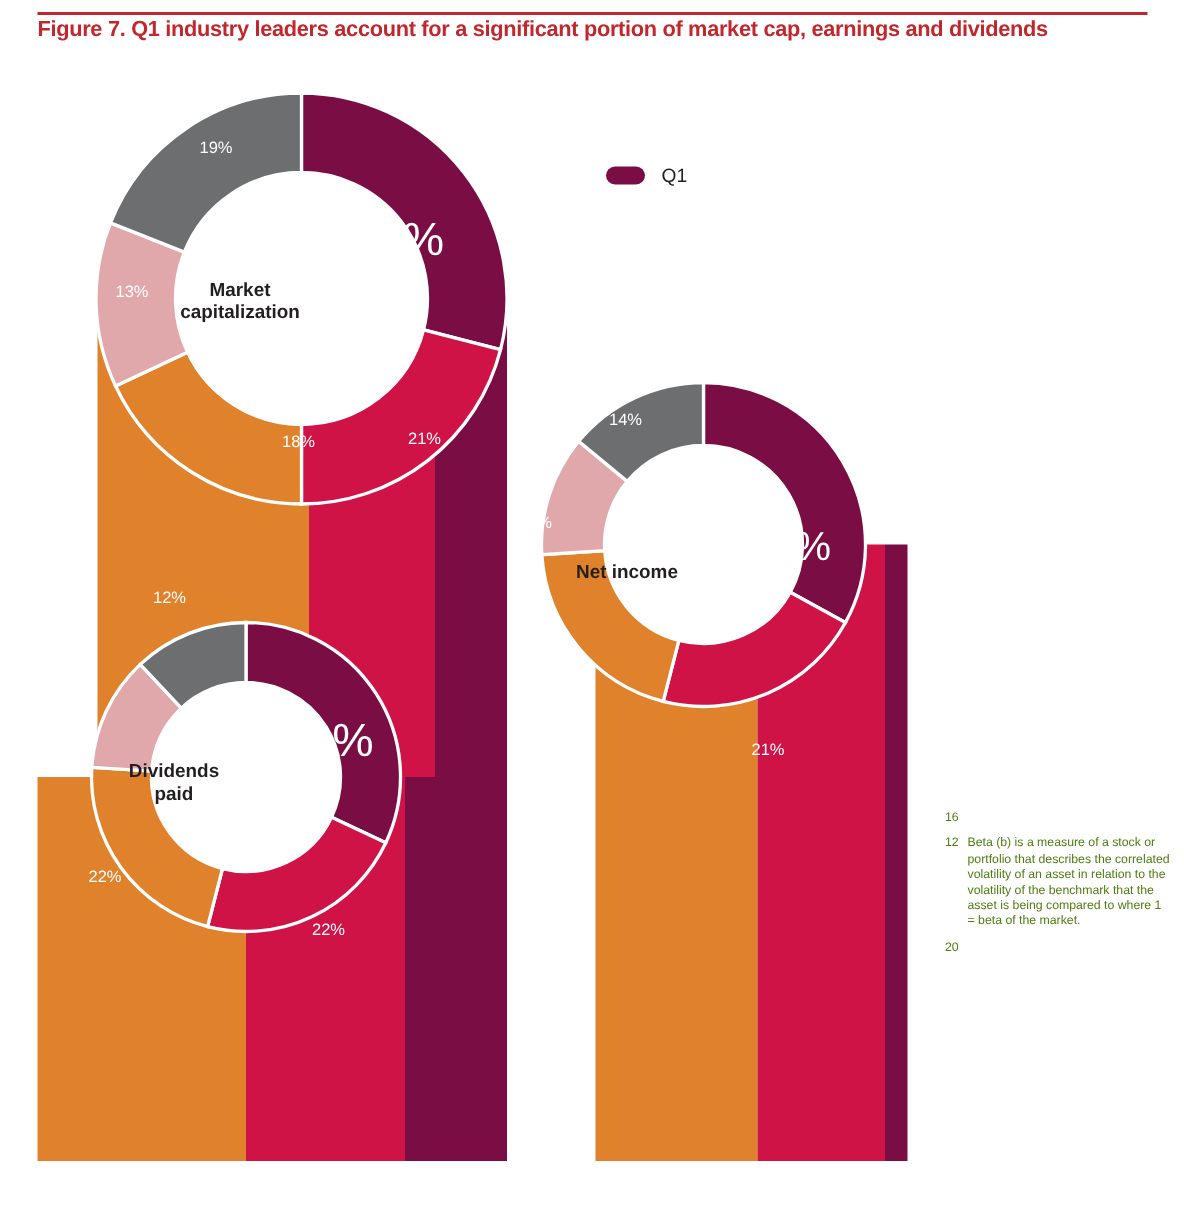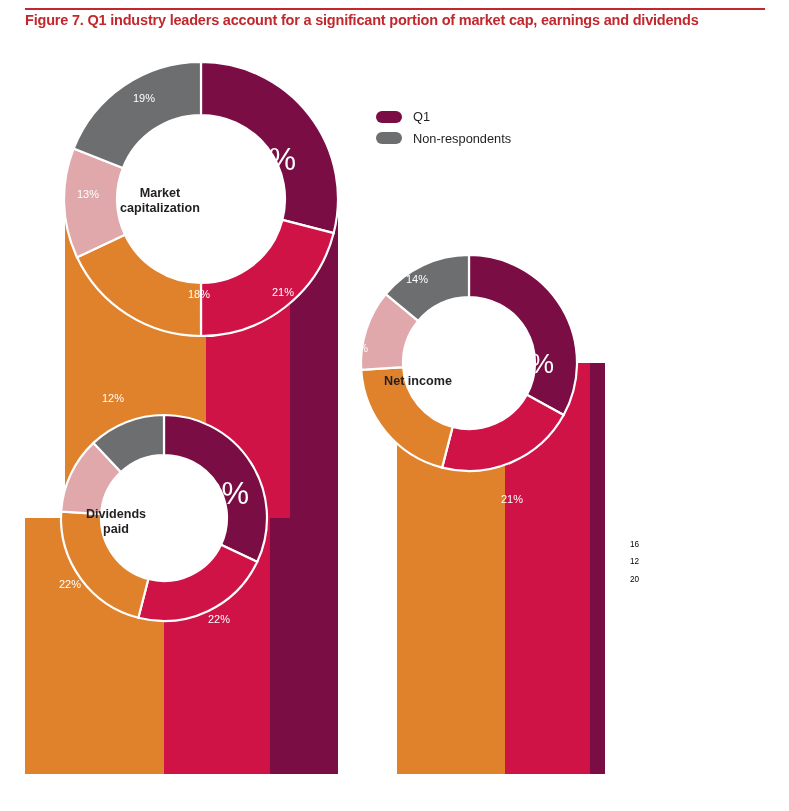--- a/index.html
+++ b/index.html
@@ -8,27 +8,27 @@
 
   #stage{position:absolute;left:0;top:0;width:789px;height:774px;overflow:hidden;}
 
   
   .rule{position:absolute;left:25px;top:8px;width:740px;height:2px;background:#c1272d;}
   .fig-title{position:absolute;left:25px;top:12px;width:730px;
              font-size:14.5px;font-weight:bold;color:#c1272d;letter-spacing:-0.2px;
              white-space:nowrap;}
 
   
-  #legend{position:absolute;left:376px;top:106px;}
+  #legend{position:absolute;left:404px;top:106px;}
   .lg-row{display:flex;align-items:center;height:21.5px;}
   .lg-sw{width:26px;height:12px;border-radius:6px;flex:0 0 auto;}
   .lg-tx{margin-left:11px;font-size:12.8px;color:#231f20;}
 
   
-  #notes{position:absolute;left:630px;top:540px;width:150px;color:#000000;}
+  #notes{position:absolute;left:630px;top:540px;width:150px;color:#4d7c0f;}
   .note{display:flex;margin-bottom:7px;}
   .note-num{width:15px;flex:0 0 15px;font-size:8.2px;line-height:10.4px;}
   .note-tx{font-size:8.2px;line-height:10.4px;word-break:break-word;}
 
   svg{display:block;}
   .slice-lbl{font-family:"Liberation Sans","DejaVu Sans",sans-serif;
              fill:#ffffff;font-size:11px;}
   .big-lbl{font-family:"Liberation Sans","DejaVu Sans",sans-serif;
            fill:#ffffff;font-size:31px;}
   .big-lbl.small{font-size:27px;}
@@ -110,31 +110,28 @@
         <text x="527" y="373" text-anchor="middle" class="big-lbl small">33%</text>
         <text x="418" y="385" text-anchor="middle" class="ctr-lbl"><tspan x="418" dy="0">Net income</tspan></text>
       </g>
     </svg>
 
   <div id="legend">
     <div class="lg-row">
       <span class="lg-sw" style="background: rgb(123, 13, 69);"></span>
       <span class="lg-tx">Q1</span>
     </div>
-    <div class="lg-row">
-      <span class="lg-sw" style="background: rgb(109, 110, 112);"></span>
-      <span class="lg-tx">Non-respondents</span>
-    </div>
   </div>
 
   <div id="notes">
     <div class="note">
       <span class="note-num">16</span>
     </div>
     <div class="note">
       <span class="note-num">12</span>
+      <span class="note-tx">Beta (b) is a measure of a stock or portfolio that describes the correlated volatility of an asset in relation to the volatility of the benchmark that the asset is being compared to where 1 = beta of the market.</span>
     </div>
     <div class="note">
       <span class="note-num">20</span>
     </div>
   </div>
 
 </div>
 
 </body></html>

